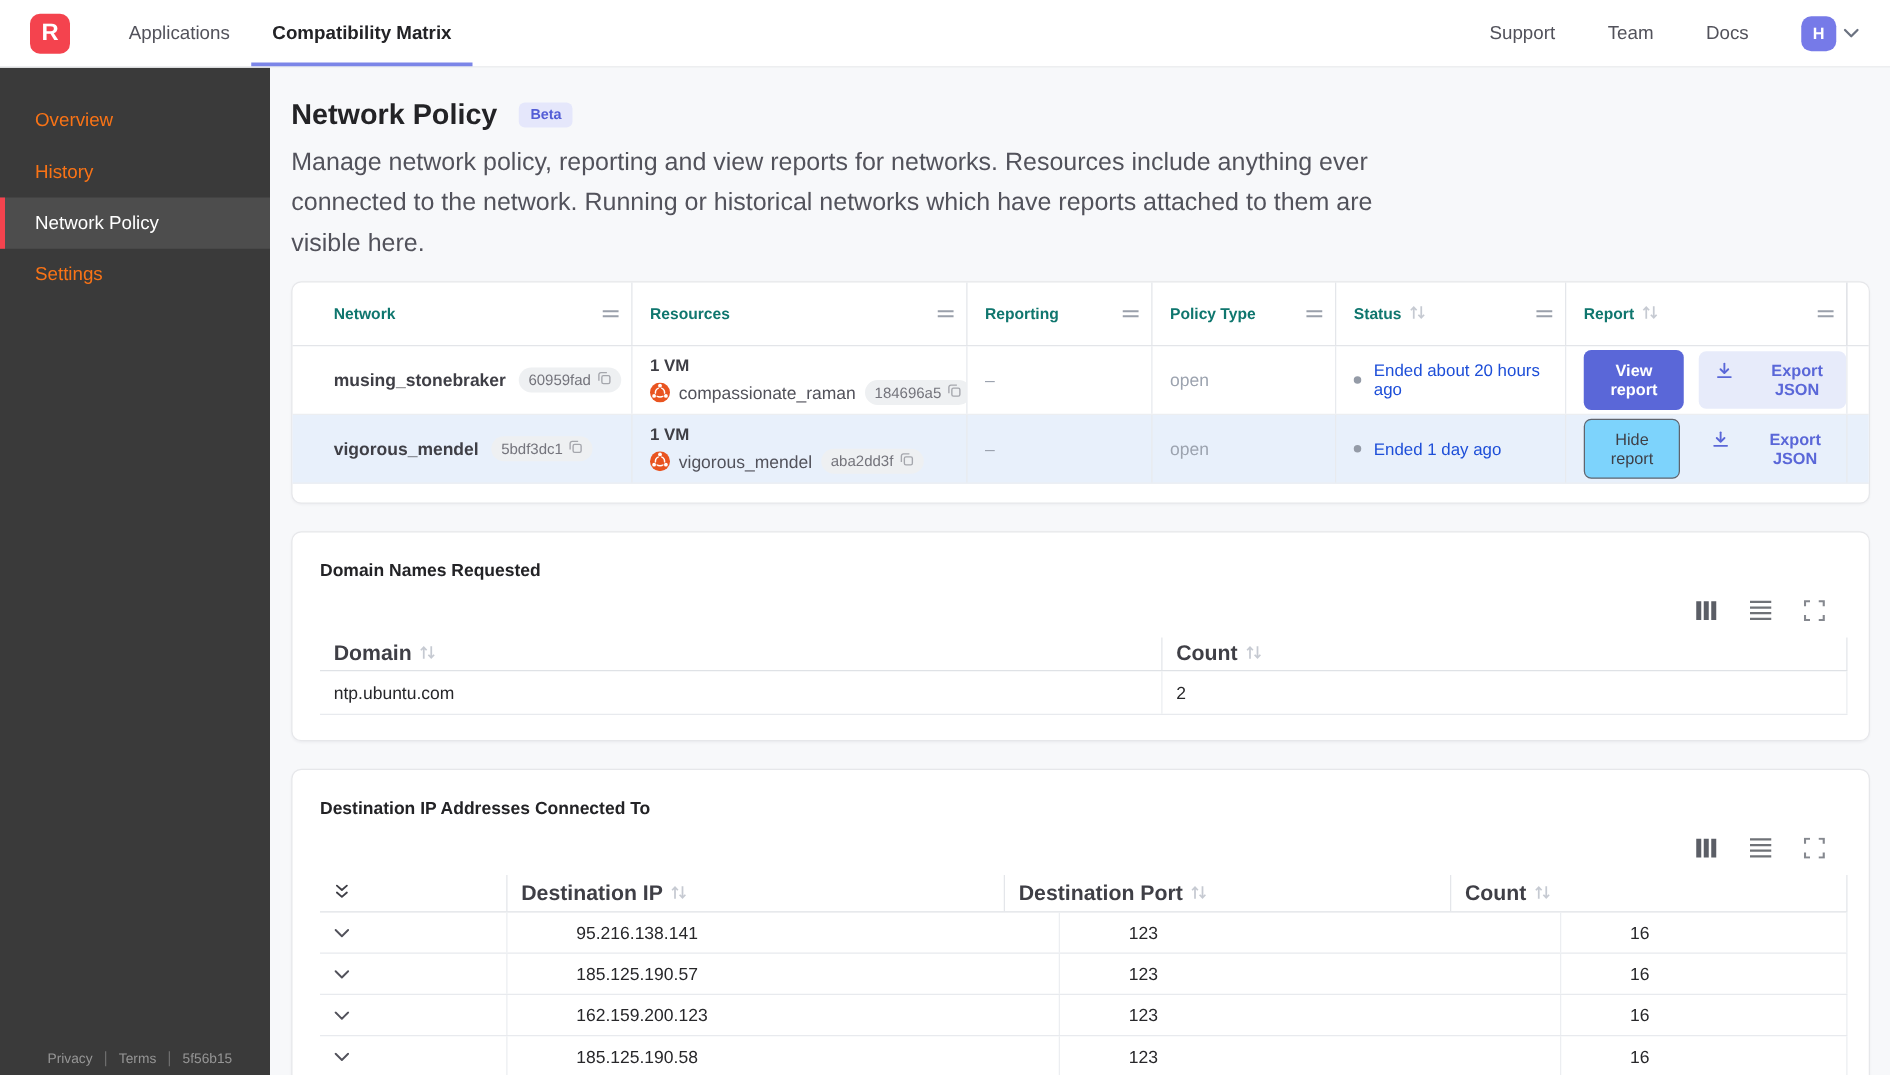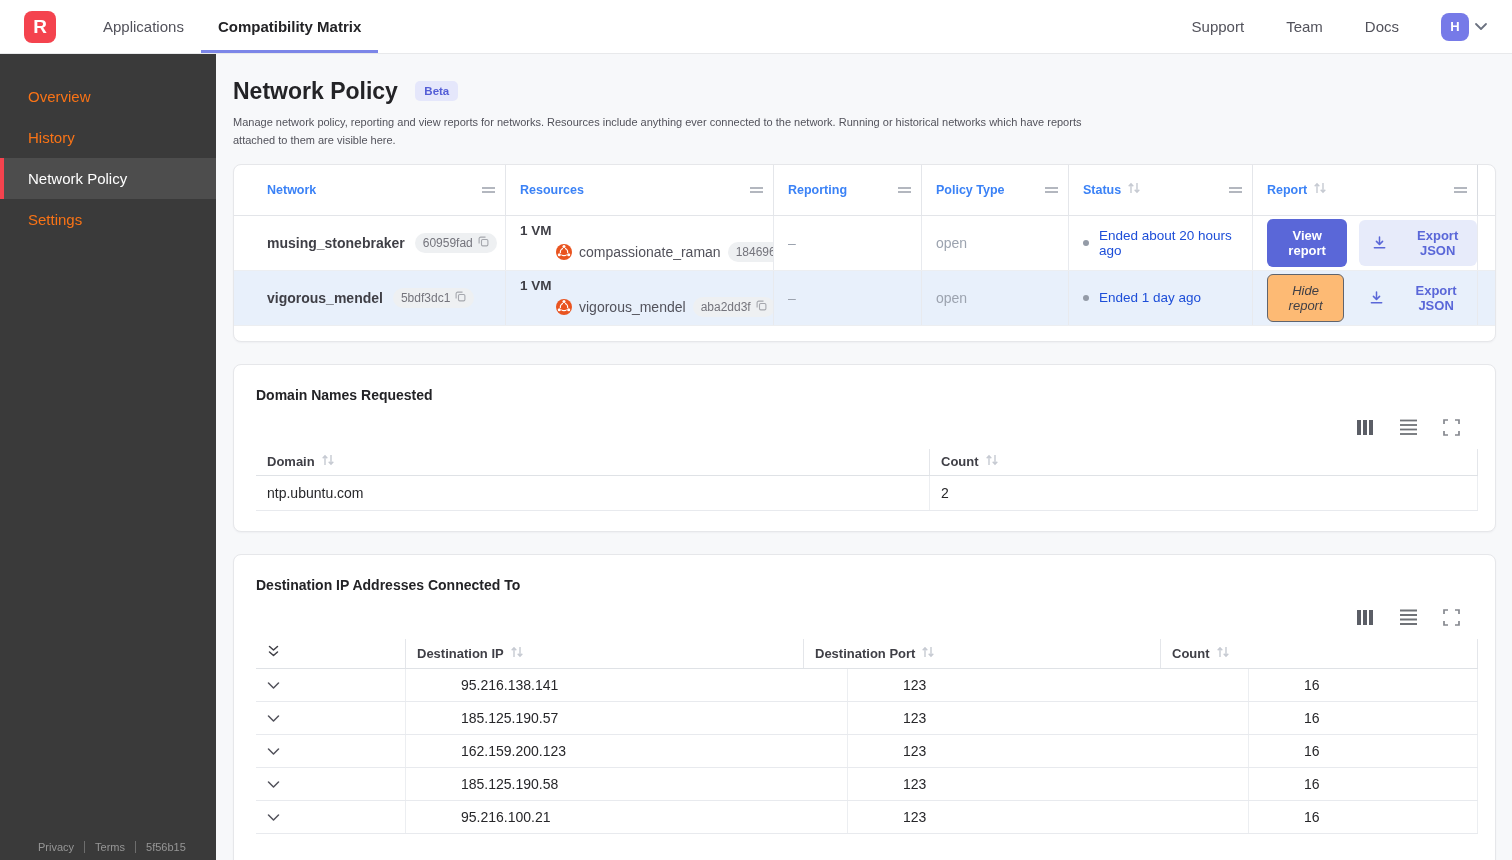--- a/index.html
+++ b/index.html
@@ -57,31 +57,31 @@
   .side-footer .ver { cursor:default; }
   
   .main { position:absolute; top:54px; left:216px; right:0; bottom:0; overflow:hidden; padding:0 16px 0 17px; }
   .page-header { margin-top:24px; }
   .page-title { font-size:23px; font-weight:bold; color:#232326; display:inline; }
   .beta-badge {
     display:inline-block; margin-left:13px; vertical-align:4px;
     background:#e5e7fb; color:#545ed6; font-size:11.5px; font-weight:bold;
     padding:4px 9px; border-radius:5px;
   }
-  .page-desc { margin-top:9px; font-size:11px; line-height:1.62; color:#52525b; max-width:885px; }
+  .page-desc { margin-top:9px; font-size:20px; line-height:1.62; color:#52525b; max-width:885px; }
   .card {
     background:#fff; border:1px solid #e6e7ea; border-radius:8px;
     box-shadow:0 1px 2px rgba(16,24,40,.04);
   }
   
   .card-networks { margin-top:14px; padding-bottom:15px; }
   .nt-header { display:flex; height:51px; border-bottom:1px solid #e3e5e9; padding-right:17px; }
   .nt-hcell {
     display:flex; align-items:center; gap:6px; padding:0 10px 0 14px;
-    border-right:1px solid #e4e6ea; font-size:12.5px; font-weight:bold; color:#3b82f6;
+    border-right:1px solid #e4e6ea; font-size:12.5px; font-weight:bold; color:#0f766e;
   }
   .nt-hcell .spacer { flex:1; }
   .nt-row { display:flex; height:55px; border-bottom:1px solid #eceef1; padding-right:17px; }
   .nt-row.selected { background:var(--selected_row,#e8f0fb); }
   .nt-cell {
     display:flex; align-items:center; padding-left:14px;
     border-right:1px solid #e8eaee; font-size:14px; color:#52525b; overflow:hidden;
   }
   .c-net { width:272px; padding-left:33px !important; }
   .c-res { width:268px; }
@@ -89,41 +89,41 @@
   .c-pol { width:147px; }
   .c-status { width:184px; }
   .c-report { flex:1; }
   .net-name { font-weight:bold; color:#3f3f46; margin-right:10px; white-space:nowrap; }
   .id-badge {
     background:#eef0f2; border-radius:10px; padding:3px 8px; font-size:12px; color:#74747c;
     display:inline-flex; align-items:center; gap:5px; white-space:nowrap; cursor:pointer;
   }
   .res-cell { flex-direction:column; align-items:flex-start !important; justify-content:center; gap:4px; }
   .vm-count { font-weight:bold; font-size:13.5px; color:#3f3f46; }
-  .res-line { display:flex; align-items:center; gap:7px;margin-left:36px; }
+  .res-line { display:flex; align-items:center; gap:7px; }
   .muted { color:#9ca3af; }
   .status-dot { width:6px; height:6px; border-radius:50%; background:#949ba7; margin-right:10px; flex:none; }
   .status-text { font-size:13.5px; color:#1d4ed8; }
   .btn { border:none; border-radius:6px; font-family:inherit; font-size:13px; cursor:pointer; }
   .btn-primary { background:var(--accent,#5a67d8); color:#fff; font-weight:bold; padding:9px 13px; }
-  .btn-outline { background:#fdba74; border:1px solid #5f646e; color:#3f3f46; padding:8px 12px;font-style:italic; }
+  .btn-outline { background:#7dd3fc; border:1px solid #5f646e; color:#3f3f46; padding:8px 12px; }
   .btn-soft {
     background:#e7ebfa; color:var(--accent,#5a67d8); font-weight:bold; padding:8px 13px;
-    display:inline-flex; align-items:center; gap:24px; margin-left:12px;
+    display:inline-flex; gap:24px; margin-left:12px;
   }
   
   .card-sub { margin-top:22px; padding:22px 17px 20px 22px; }
   .card-sub.clipped { height:400px; overflow:hidden; padding-bottom:0; }
   .sub-title { font-size:14px; font-weight:bold; color:#232326; }
   .sub-toolbar { display:flex; justify-content:flex-end; align-items:center; gap:25px; margin-top:16px; padding-right:18px; }
   .tool-icon { cursor:pointer; display:flex; }
   .tbl-header { display:flex; align-items:stretch; height:27px; border-bottom:1px solid #dfe2e6; margin-top:13px; }
   .tbl-hcell {
     display:flex; align-items:center; gap:6px; padding-left:11px;
-    border-right:1px solid #e4e6ea; font-size:13px; font-weight:bold; color:#3f3f46;
+    border-right:1px solid #e4e6ea; font-size:17px; font-weight:bold; color:#3f3f46;
   }
   .tbl-row { display:flex; align-items:stretch; border-bottom:1px solid #e8eaee; }
   .tbl-cell { display:flex; align-items:center; padding-left:11px; font-size:14px; color:#27272a; border-right:1px solid #eceef1; }
   .dom-c1 { width:674px; }
   .dom-c2 { flex:1; }
   .tbl2-row { height:35px; }
   .tbl3-header { height:30px; }
   .tbl3-row { height:33px;gap:44px; }
   .dst-c0 { width:150px; }
   .dst-c1 { width:398px; }

